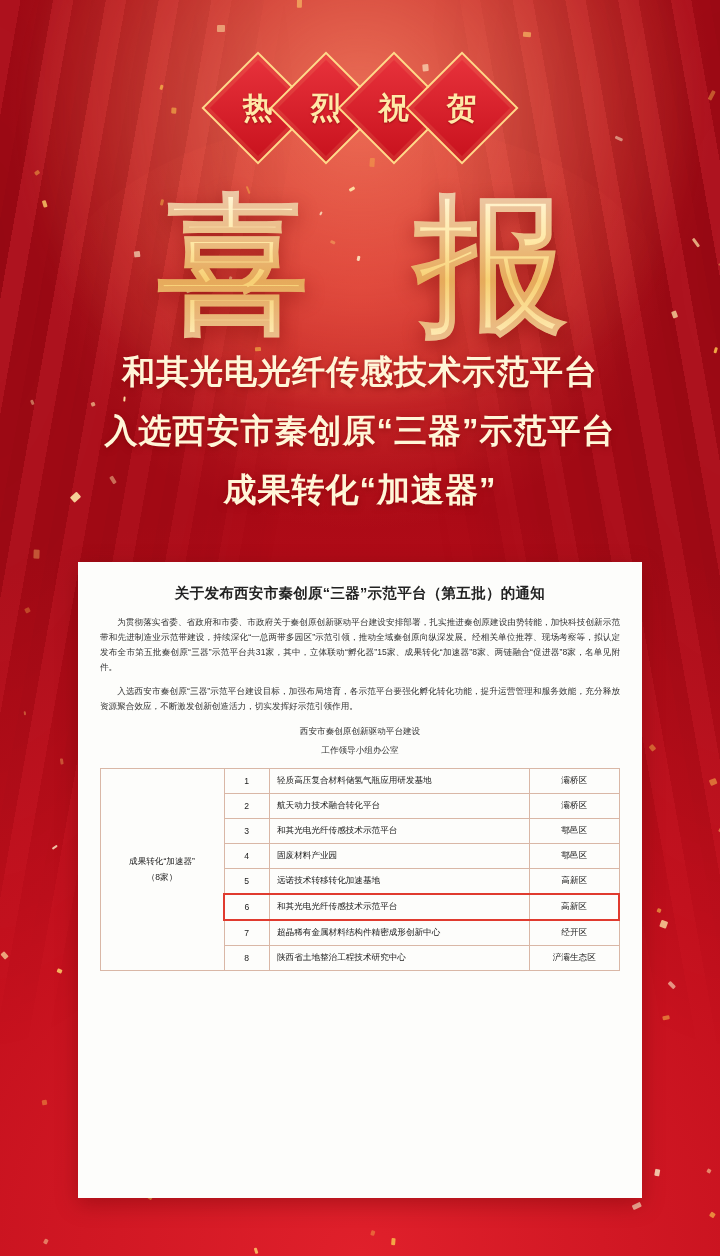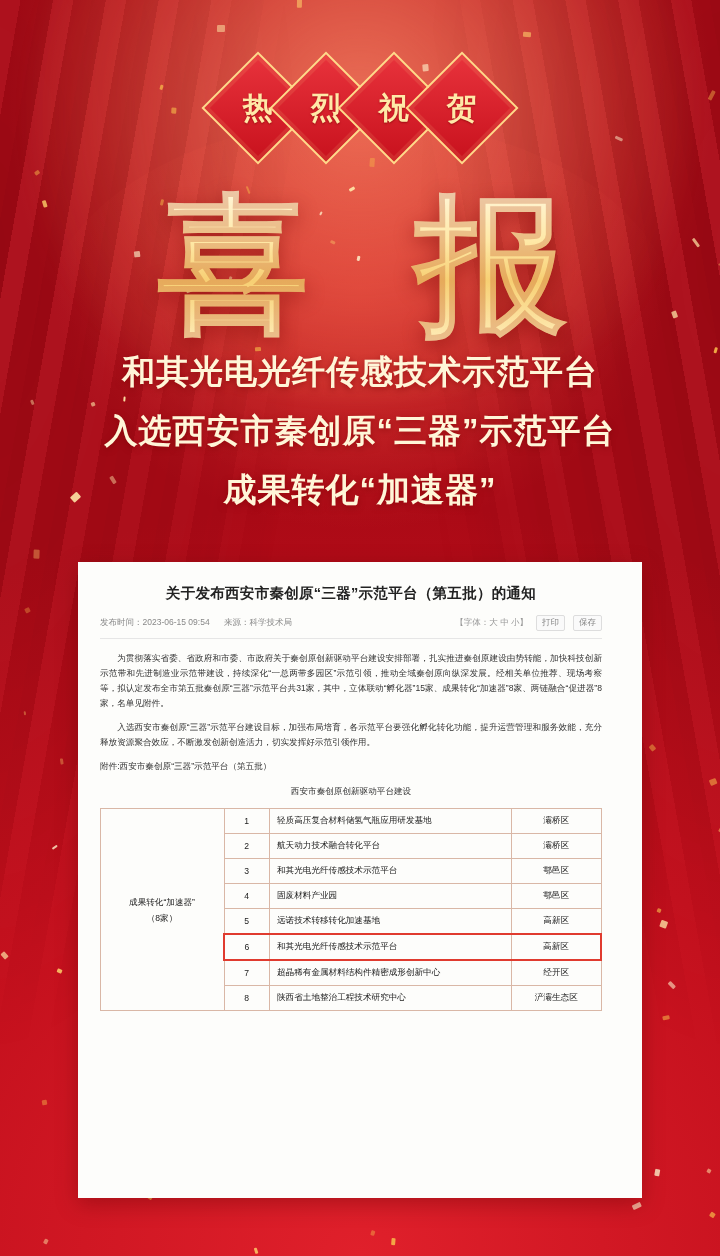--- a/index.html
+++ b/index.html
@@ -93,21 +93,21 @@
     text-shadow:0 2px 6px rgba(120,0,0,.55);
   }
 
   
   .doc{
     position:absolute;left:78px;top:562px;width:564px;height:636px;
     background:#fdfdfb;
     box-shadow:0 6px 20px rgba(90,0,0,.35);
     overflow:hidden;
   }
-  .doc-inner{padding:16px 40px 10px 22px;}
+  .doc-inner{padding:16px 22px 10px 22px;}
   .doc-title{
     text-align:center;font-size:14.5px;font-weight:bold;color:#222;
     letter-spacing:.3px;margin:6px 0 12px;
   }
   .doc-meta{
     display:flex;justify-content:space-between;align-items:center;
     border-bottom:1px solid #e6e6e6;padding-bottom:7px;margin-bottom:12px;
     font-size:8.5px;color:#888;
   }
   .doc-meta .left span{margin-right:12px;}
@@ -251,37 +251,26 @@
 <div class="headline">
   <div>和其光电光纤传感技术示范平台</div>
   <div>入选西安市秦创原“三器”示范平台</div>
   <div>成果转化“加速器”</div>
 </div>
 
 <div class="doc">
   <div class="doc-inner">
     <div class="doc-title">关于发布西安市秦创原“三器”示范平台（第五批）的通知</div>
 
-    <div class="doc-meta">
-      <div class="left">
-        <span>发布时间：2023-06-15 09:54</span>
-        <span>来源：科学技术局</span>
-      </div>
-      <div class="right">
-        <span>【字体：大 中 小】</span>
-        <span class="chip">打印</span>
-        <span class="chip">保存</span>
-      </div>
-    </div>
 
     <p class="p indent">为贯彻落实省委、省政府和市委、市政府关于秦创原创新驱动平台建设安排部署，扎实推进秦创原建设由势转能，加快科技创新示范带和先进制造业示范带建设，持续深化“一总两带多园区”示范引领，推动全域秦创原向纵深发展。经相关单位推荐、现场考察等，拟认定发布全市第五批秦创原“三器”示范平台共31家，其中，立体联动“孵化器”15家、成果转化“加速器”8家、两链融合“促进器”8家，名单见附件。</p>
     <p class="p indent">入选西安市秦创原“三器”示范平台建设目标，加强布局培育，各示范平台要强化孵化转化功能，提升运营管理和服务效能，充分释放资源聚合效应，不断激发创新创造活力，切实发挥好示范引领作用。</p>
-    <p class="p">附件:西安市秦创原“三器”示范平台（第五批）</p>
 
     <div class="doc-sign">西安市秦创原创新驱动平台建设</div>
+    <div class="doc-sign">工作领导小组办公室</div>
 
     <table>
       <tbody id="table-body">
           <tr>
             <td class="cat" rowspan="8">
               <div>成果转化“加速器”</div>
               <div>（8家）</div>
             </td>
             <td class="num">1</td>
             <td class="name">轻质高压复合材料储氢气瓶应用研发基地</td>

